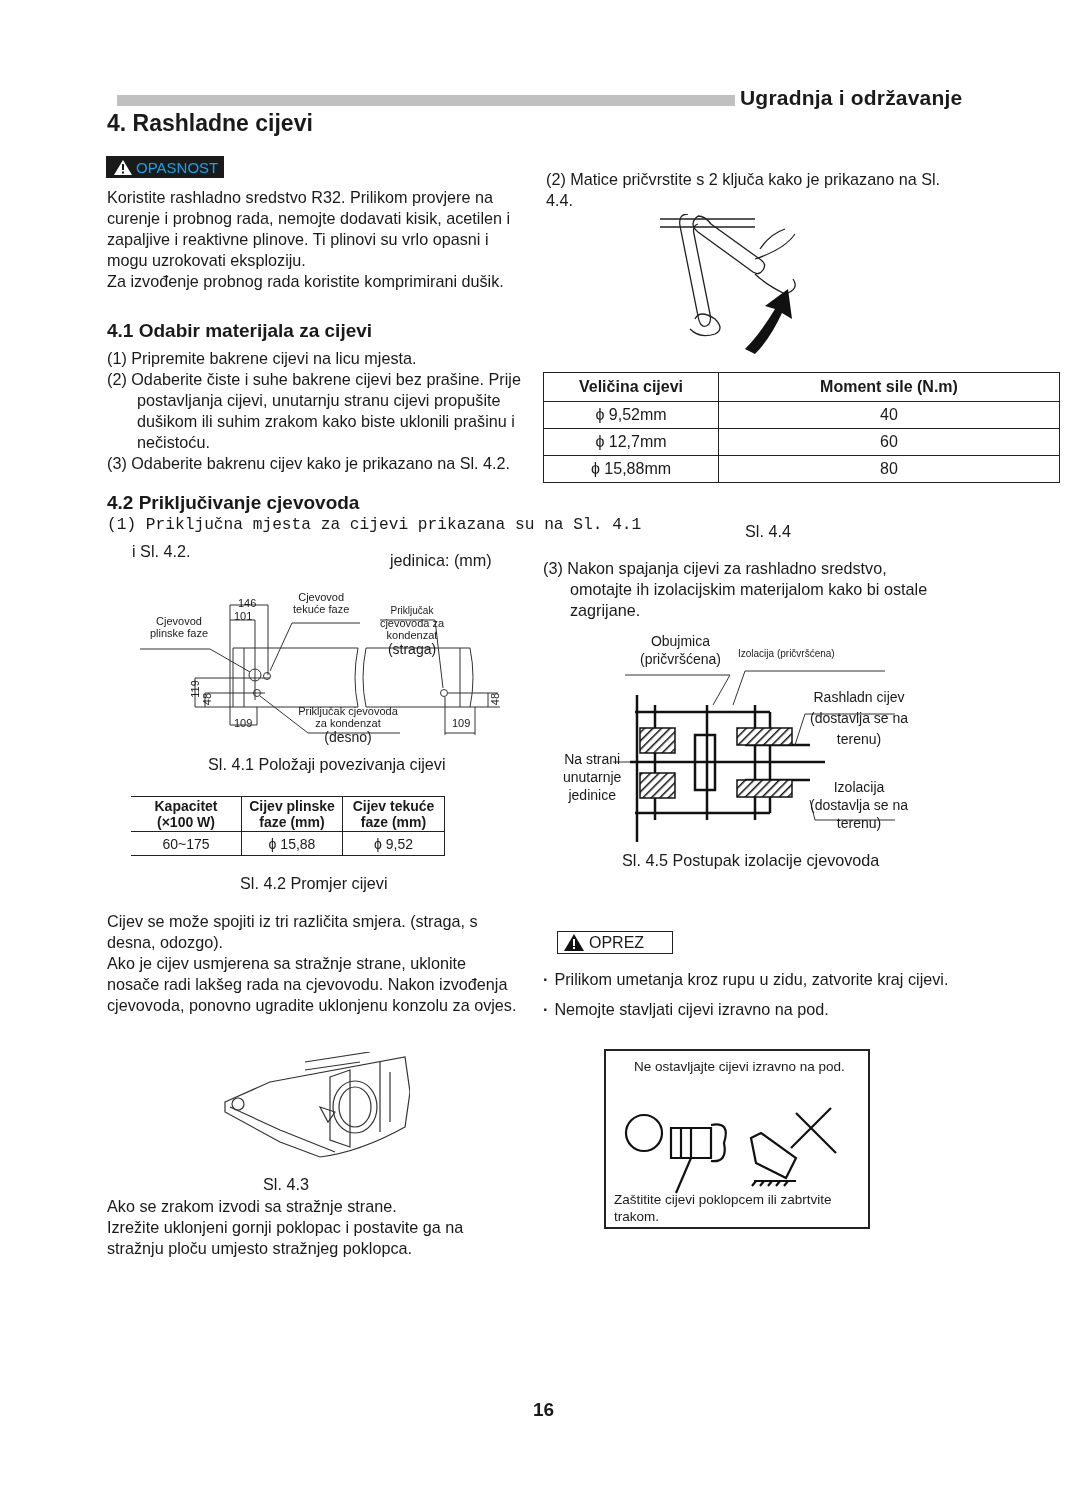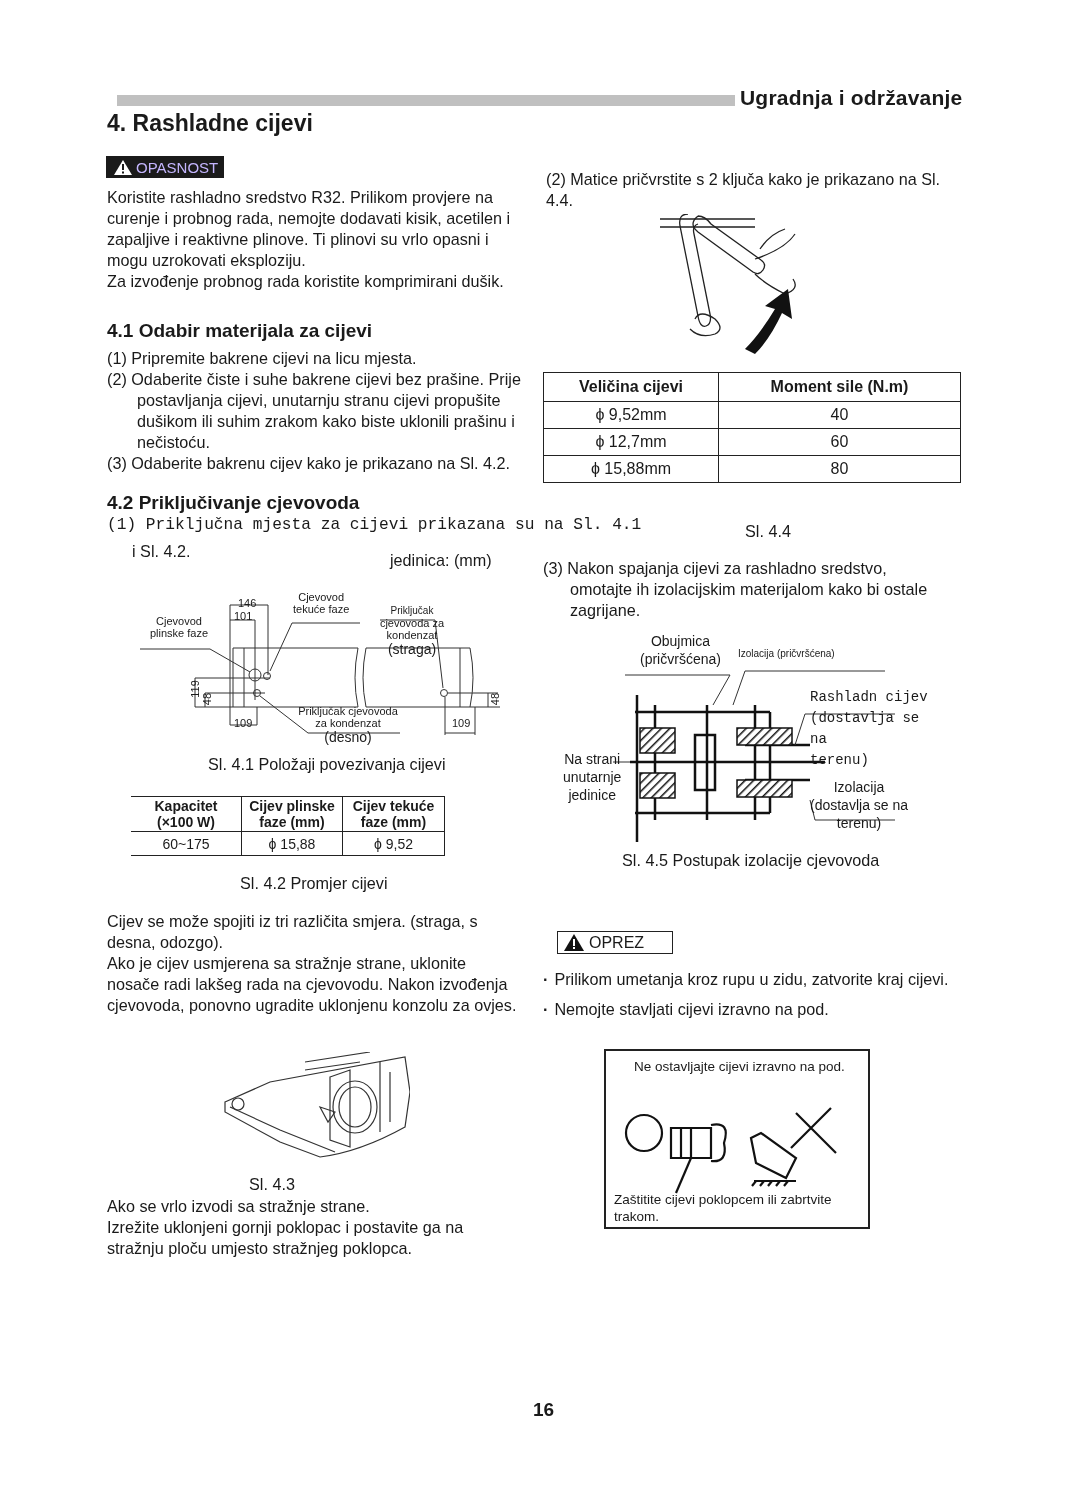--- a/index.html
+++ b/index.html
@@ -1,21 +1,21 @@
 <!DOCTYPE html>
 <html><head>
 <meta charset="utf-8">
 <style>
   html, body { margin:0; padding:0; background:#fff; }
   body { width:1083px; height:1508px; position:relative; font-family:"Liberation Sans", sans-serif; color:#1a1a1a; overflow:hidden; }
   .abs { position:absolute; }
   .hdr-bar { left:117px; top:95px; width:618px; height:11px; background:#c0c0c0; }
   .hdr-title { left:740px; top:86px; font-size:21px; font-weight:bold; letter-spacing:0.2px; }
   .sec-title { left:107px; top:110px; font-size:23px; font-weight:bold; }
-  .danger { left:106px; top:156px; height:22px; background:#1a1a1a; color:#c4b5fd; font-size:15px; padding:0 6px 0 8px; display:flex; align-items:center; gap:4px;justify-content:space-between; }
+  .danger { left:106px; top:156px; height:22px; background:#1a1a1a; color:#0ea5e9; font-size:15px; padding:0 6px 0 8px; display:flex; align-items:center; gap:4px;justify-content:space-between; }
   .body-text { font-size:16.2px; line-height:21px; }
   .sub-title { font-size:19px; font-weight:bold; }
   .ind { padding-left:30px; text-indent:-30px; }
   .small { font-size:11px; line-height:12px; }
   table.tbl { border-collapse:collapse; }
   table.tbl td, table.tbl th { border:1.4px solid #222; text-align:center; }
   .caption { font-size:16.2px; }
   .oprez { left:557px; top:931px; width:116px; height:23px; border:1.6px solid #222; display:flex; align-items:center; gap:5px; padding-left:6px; font-size:16px; box-sizing:border-box; }
   .bullet::before { content:"·"; font-weight:bold; margin-right:6px; }
   .boxed { left:604px; top:1049px; width:266px; height:180px; border:2.5px solid #222; box-sizing:border-box; }
@@ -138,40 +138,40 @@
     <path d="M20,55 L70,78 L125,100"></path>
     <path d="M95,10 L160,0 M95,18 L150,10"></path>
     <path d="M120,25 L140,18 L140,95 L120,88 Z"></path>
     <ellipse cx="145" cy="55" rx="22" ry="26"></ellipse>
     <ellipse cx="145" cy="55" rx="16" ry="20"></ellipse>
     <path d="M170,10 L170,80 M180,20 L180,70"></path>
     <circle cx="28" cy="52" r="6"></circle>
     <path d="M110,55 L125,60 L118,70 Z"></path>
   </g>
 </svg>
-<div class="abs caption" style="left:249px; top:1175px;">Sl. 4.3</div>
+<div class="abs caption" style="left:263px; top:1175px;">Sl. 4.3</div>
 <div class="abs body-text" style="left:107px; top:1196px; width:415px;">
-  <div>Ako se vrlo izvodi sa stražnje strane.</div>
+  <div>Ako se zrakom izvodi sa stražnje strane.</div>
   <div>Izrežite uklonjeni gornji poklopac i postavite ga na stražnju ploču umjesto stražnjeg poklopca.</div>
 </div>
 
 <div class="abs body-text" style="left:546px; top:169px; width:420px;">(2) Matice pričvrstite s 2 ključa kako je prikazano na Sl. 4.4.</div>
 
 <svg class="abs" style="left:660px; top:214px;" width="160" height="150" viewBox="0 0 160 150">
   <g stroke="#222" stroke-width="1.3" fill="none">
     <path d="M0,5 H95 M0,13 H95"></path>
     <path d="M28,0 q-10,0 -8,12 l18,90 q2,12 8,10 q6,-2 4,-12 l-16,-80 q-2,-8 4,-10"></path>
     <path d="M38,2 q-10,8 0,16 l55,40 q6,4 10,-2 q4,-6 -2,-10 l-50,-36 q-6,-8 -13,-8"></path>
     <path d="M95,45 q30,-10 40,-25 M100,35 q10,-15 25,-20 M95,60 q10,10 30,20 q15,-5 8,-15"></path>
     <path d="M30,115 q10,10 25,5 q10,-5 0,-15 q-15,-10 -20,0"></path>
   </g>
   <path d="M85,135 Q100,120 115,95 L105,92 L128,75 L132,105 L122,99 Q110,125 95,140 Z" fill="#111"></path>
 </svg>
 
-<table class="abs tbl" style="left:543px; top:372px; width:418px; font-size:16px;">
+<table class="abs tbl" style="left:543px; top:372px; width:517px; font-size:16px;">
   <tbody>
       <tr>
     <th style="font-weight:bold; width:172px; height:26px;">Veličina cijevi</th>
     <th style="font-weight:bold;">Moment sile (N.m)</th>
   </tr>
   <tr>
         <td style="height:24px;">ϕ 9,52mm</td>
         <td>40</td>
       </tr>
   <tr>
@@ -216,21 +216,21 @@
       <path d="M340,84 H250 L240,115"></path>
       <path d="M255,170 L260,190 H340"></path>
       <path d="M58,132 H75"></path>
     </g>
   </svg>
   <div class="abs body-text" style="left:85px; top:2px; font-size:14px; line-height:18px; text-align:center;">
     <div>Obujmica</div>
     <div>(pričvršćena)</div>
   </div>
   <div class="abs" style="left:183px; top:18px; font-size:10px;">Izolacija (pričvršćena)</div>
-  <div class="abs" style="left:255px; top:57px; font-size:14px; line-height:21px; font-family:Liberation Mono, monospace;">
+  <div class="abs" style="left:255px; top:57px; font-size:14px; line-height:21px; text-align:center;">
     <div>Rashladn cijev</div>
     <div>(dostavlja se na</div>
     <div>terenu)</div>
   </div>
   <div class="abs" style="left:8px; top:120px; font-size:14px; line-height:18px; text-align:center;">
     <div>Na strani</div>
     <div>unutarnje</div>
     <div>jedinice</div>
   </div>
   <div class="abs" style="left:255px; top:148px; font-size:14px; line-height:18px; text-align:center;">

